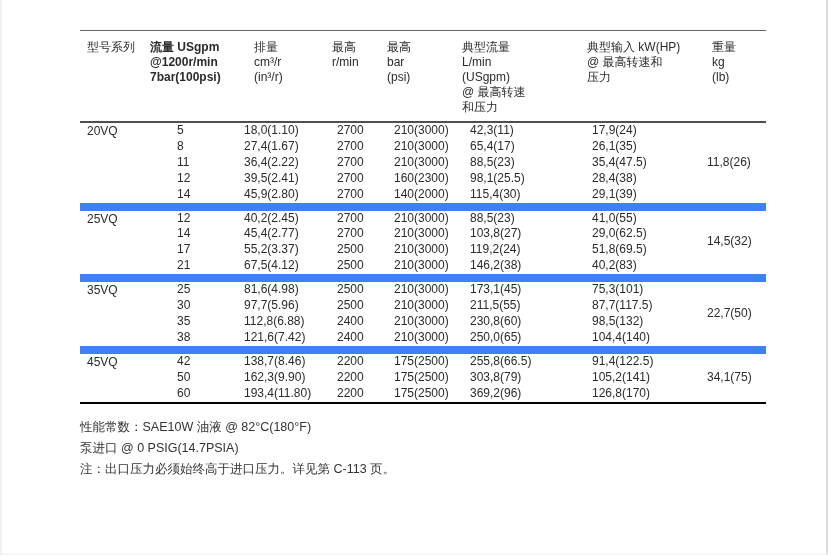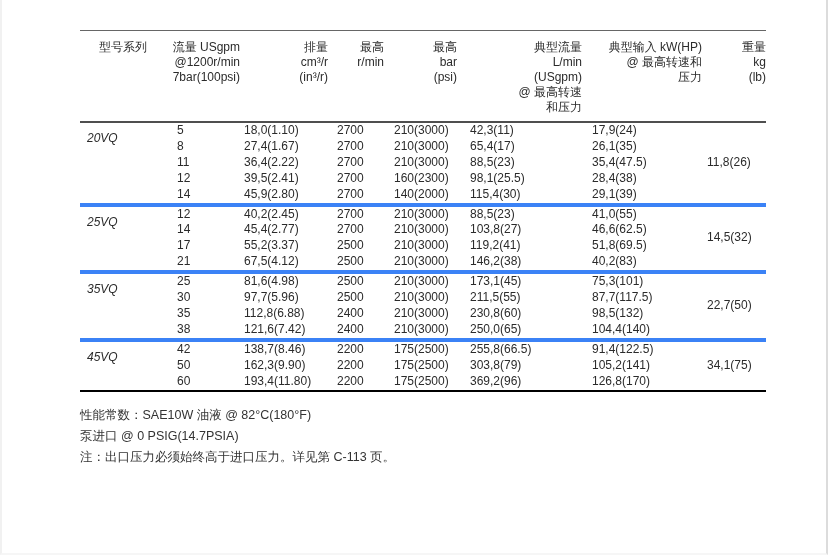--- a/index.html
+++ b/index.html
@@ -33,40 +33,40 @@
     font-size: 12px;
     color: #2b2b2b;
     border-bottom: 2px solid #000000;
   }
   thead {
     border-top: 1px solid #666666;
     border-bottom: 2px solid #4f4f4f;
   }
   thead th {
     font-weight: normal;
-    text-align: right;
+    text-align: left;
     vertical-align: top;
     white-space: pre-line;
     font-size: 12px;
     line-height: 15px;
     padding-top: 9px;
     padding-bottom: 6px;
   }
-  tbody.grp + tbody.grp { border-top: 4px solid #3b82f6; }
+  tbody.grp + tbody.grp { border-top: 8px solid #3b82f6; }
   tbody td {
     height: 15.9px;
     line-height: 15.9px;
     white-space: nowrap;
     padding-top: 0;
     padding-bottom: 0;
   }
-  .model  { vertical-align: top; padding-top: 8px; font-style: italic; }
+  .model  { vertical-align: top; padding-top: 1px; }
   .weight { vertical-align: middle; }
   th.c1 { padding-left: 7px; }  td.c1 { padding-left: 7px; }
-  th.c2 { padding-left: 3px; }  td.c2 { padding-left: 30px; }
+  th.c2 { padding-left: 3px; font-weight: bold; }  td.c2 { padding-left: 30px; }
   th.c3 { padding-left: 14px; } td.c3 { padding-left: 4px; margin-left: 37px; }
   th.c4 { padding-left: 4px; }  td.c4 { padding-left: 9px; }
   th.c5 { padding-left: 3px; }  td.c5 { padding-left: 10px; margin-top: 8px; }
   th.c6 { padding-left: 5px; }  td.c6 { padding-left: 13px; }
   th.c7 { padding-left: 5px; }  td.c7 { padding-left: 10px; }
   th.c8 { padding-left: 10px; } td.c8 { padding-left: 5px; }
   .notes {
     margin-top: 13px;
     font-size: 12.5px;
     color: #333333;
@@ -173,28 +173,28 @@
         <td class="c6">88,5(23)</td>
         <td class="c7">41,0(55)</td>
         <td class="c8 weight" rowspan="4">14,5(32)</td>
       </tr>
       <tr>
         <td class="c2">14</td>
         <td class="c3">45,4(2.77)</td>
         <td class="c4">2700</td>
         <td class="c5">210(3000)</td>
         <td class="c6">103,8(27)</td>
-        <td class="c7">46,6(62.5)</td>
+        <td class="c7">29,0(62.5)</td>
       </tr>
       <tr>
         <td class="c2">17</td>
         <td class="c3">55,2(3.37)</td>
         <td class="c4">2500</td>
         <td class="c5">210(3000)</td>
-        <td class="c6">119,2(41)</td>
+        <td class="c6">119,2(24)</td>
         <td class="c7">51,8(69.5)</td>
       </tr>
       <tr>
         <td class="c2">21</td>
         <td class="c3">67,5(4.12)</td>
         <td class="c4">2500</td>
         <td class="c5">210(3000)</td>
         <td class="c6">146,2(38)</td>
         <td class="c7">40,2(83)</td>
       </tr>

